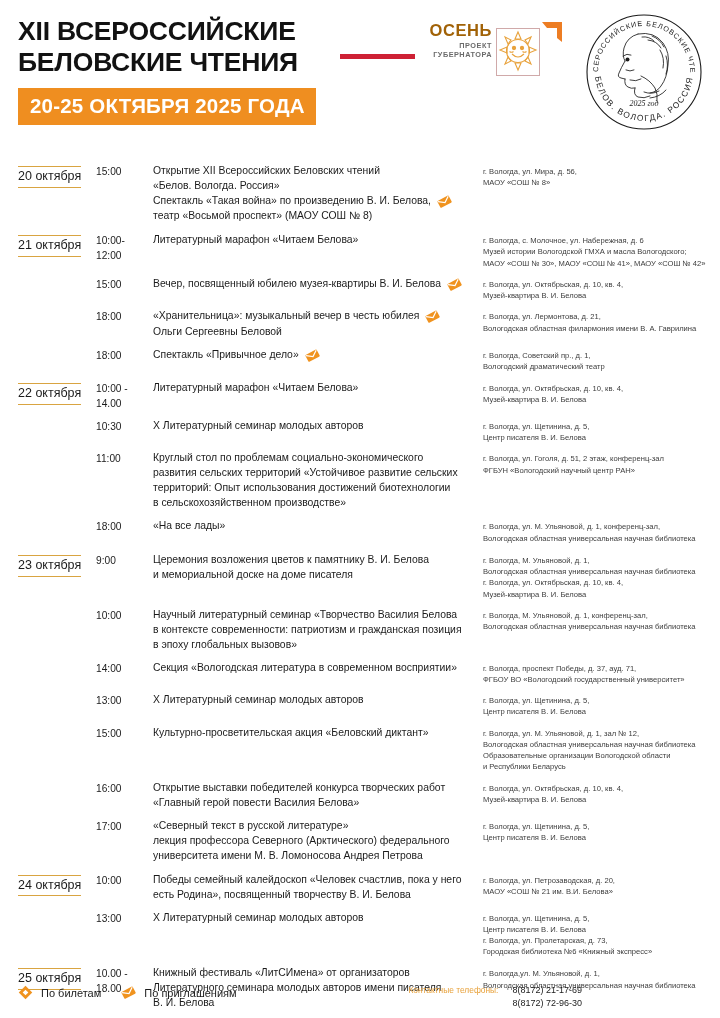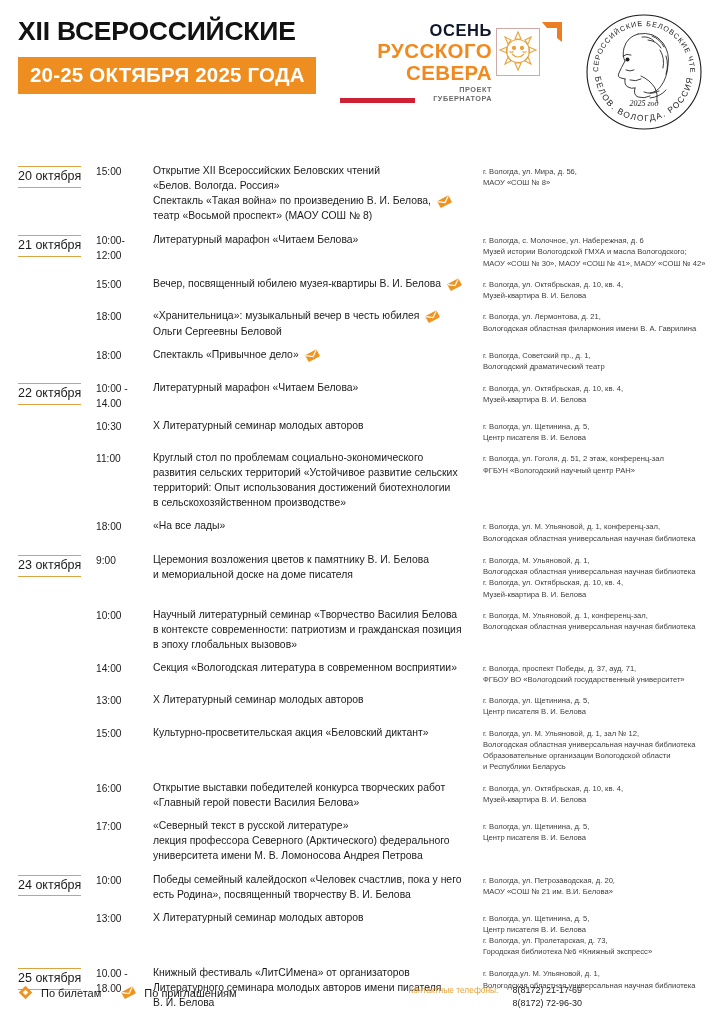--- a/index.html
+++ b/index.html
@@ -66,21 +66,21 @@
   }
   .ors-text-wrap {
     position: absolute;
     left: 0; top: 0;
     width: 152px;
     text-align: right;
   }
   .ors-l1 {
     font-size: 16.5px;
     font-weight: bold;
-    color: #0f172a;
+    color: #a16207;
     letter-spacing: 0.6px;
     line-height: 1.05;
   }
   .ors-l2 {
     font-size: 20.5px;
     font-weight: bold;
     color: #F08A1E;
     letter-spacing: 0.4px;
     line-height: 1.05;
     margin-top: 1px;
@@ -255,27 +255,27 @@
 </style>
 </head>
 <body>
 
 <div class="poster">
 
   <div class="header">
 
     <div class="title-block">
       <div class="title-line">XII ВСЕРОССИЙСКИЕ</div>
+      <div class="title-line">БЕЛОВСКИЕ ЧТЕНИЯ</div>
       <div class="date-badge">20-25 ОКТЯБРЯ 2025 ГОДА</div>
     </div>
 
     <div class="logo-ors">
       <div class="ors-text-wrap">
         <div class="ors-l1">ОСЕНЬ</div>
-        <div class="ors-l2">РУССКОГО СЕВЕРА</div>
         <div style="display:flex;align-items:flex-end;gap:6px;justify-content:flex-end;">
           <div class="ors-rule"></div>
           <div class="ors-l3">ПРОЕКТ ГУБЕРНАТОРА</div>
         </div>
       </div>
 
       <div class="ors-sun-box">
         <svg width="42" height="46" viewBox="0 0 42 46">
           <g stroke="#E8A23C" stroke-width="1.1" fill="none">
             <g>

